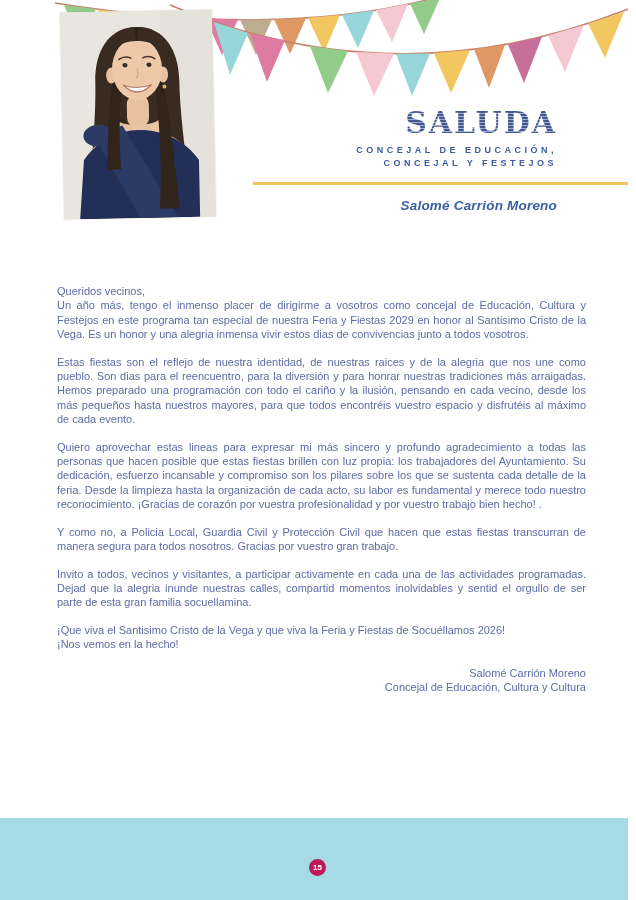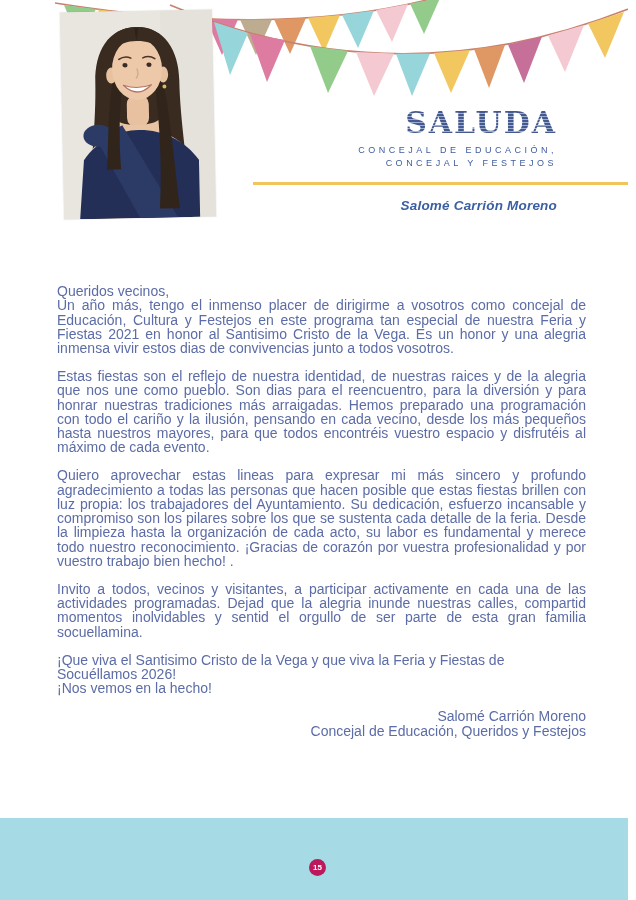--- a/index.html
+++ b/index.html
@@ -25,36 +25,36 @@
     letter-spacing:2px;color:#46598e;line-height:30px;margin:0;
   }
   @supports (-webkit-background-clip: text){
     .saluda{
       background:repeating-linear-gradient(180deg,#46598e 0px,#46598e 2px,#9dadd0 2px,#9dadd0 3px);
       -webkit-background-clip:text;background-clip:text;
       -webkit-text-fill-color:transparent;color:transparent;
     }
   }
   .subtitle{
-    font-size:9px;font-weight:normal;letter-spacing:3.5px;color:#3d5ca0;
+    font-size:9px;font-weight:bold;letter-spacing:3.5px;color:#3d5ca0;
     line-height:13px;margin-top:6px;
   }
   .rule-yellow{
     position:absolute;left:253px;top:182px;width:383px;height:3px;
     background:#f2c45c;z-index:3;
   }
   .author-name{
     position:absolute;right:71px;top:198px;text-align:right;z-index:3;
     font-size:13.5px;font-style:italic;font-weight:bold;color:#3a5fa3;
     letter-spacing:0.2px;
   }
   
   .letter{
     position:absolute;left:57px;top:284px;width:529px;z-index:3;
-    font-size:14px;line-height:14.3px;color:#5c6ca6;
+    font-size:11px;line-height:14.3px;color:#5c6ca6;
   }
   .letter p{margin:0 0 13.5px;text-align:justify;}
   .letter .line{margin:0;}
   .signature{margin-top:14px;text-align:right;}
   
   .footer{
     position:absolute;left:0;top:818px;width:636px;height:82px;
     background:#a6dbe6;z-index:1;
   }
   .page-dot{
@@ -139,28 +139,29 @@
     <div class="subtitle">
       <div>CONCEJAL DE EDUCACIÓN,</div>
       <div>CONCEJAL Y FESTEJOS</div>
     </div>
   </div>
   <div class="rule-yellow"></div>
   <div class="author-name">Salomé Carrión Moreno</div>
 
   <div class="letter">
     <p class="line" style="text-align:left;">Queridos vecinos,</p>
-    <p>Un año más, tengo el inmenso placer de dirigirme a vosotros como concejal de Educación, Cultura y Festejos en este programa tan especial de nuestra Feria y Fiestas 2021 en honor al Santisimo Cristo de la Vega. Es un honor y una alegria inmensa vivir estos dias de convivencias junto a todos vosotros.</p>
+    <p>Un año más, tengo el inmenso placer de dirigirme a vosotros como concejal de Educación, Cultura y Festejos en este programa tan especial de nuestra Feria y Fiestas 2029 en honor al Santisimo Cristo de la Vega. Es un honor y una alegria inmensa vivir estos dias de convivencias junto a todos vosotros.</p>
     <p>Estas fiestas son el reflejo de nuestra identidad, de nuestras raices y de la alegria que nos une como pueblo. Son dias para el reencuentro, para la diversión y para honrar nuestras tradiciones más arraigadas. Hemos preparado una programación con todo el cariño y la ilusión, pensando en cada vecino, desde los más pequeños hasta nuestros mayores, para que todos encontréis vuestro espacio y disfrutéis al máximo de cada evento.</p>
     <p>Quiero aprovechar estas lineas para expresar mi más sincero y profundo agradecimiento a todas las personas que hacen posible que estas fiestas brillen con luz propia: los trabajadores del Ayuntamiento. Su dedicación, esfuerzo incansable y compromiso son los pilares sobre los que se sustenta cada detalle de la feria. Desde la limpieza hasta la organización de cada acto, su labor es fundamental y merece todo nuestro reconocimiento. ¡Gracias de corazón por vuestra profesionalidad y por vuestro trabajo bien hecho! .</p>
+    <p>Y como no, a Policia Local, Guardia Civil y Protección Civil que hacen que estas fiestas transcurran de manera segura para todos nosotros. Gracias por vuestro gran trabajo.</p>
     <p>Invito a todos, vecinos y visitantes, a participar activamente en cada una de las actividades programadas. Dejad que la alegria inunde nuestras calles, compartid momentos inolvidables y sentid el orgullo de ser parte de esta gran familia socuellamina.</p>
     <div class="line">¡Que viva el Santisimo Cristo de la Vega y que viva la Feria y Fiestas de Socuéllamos 2026!</div>
     <div class="line">¡Nos vemos en la hecho!</div>
     <div class="signature">
       <div>Salomé Carrión Moreno</div>
-      <div>Concejal de Educación, Queridos y Festejos</div>
+      <div>Concejal de Educación, Cultura y Cultura</div>
     </div>
   </div>
 
   <div class="footer"></div>
   <div class="page-dot">15</div>
 
 </div>
 
 </body></html>

